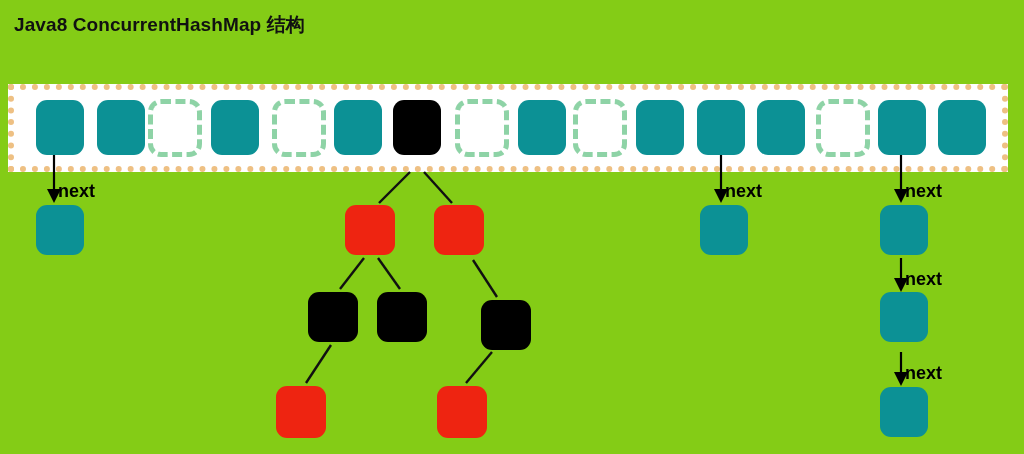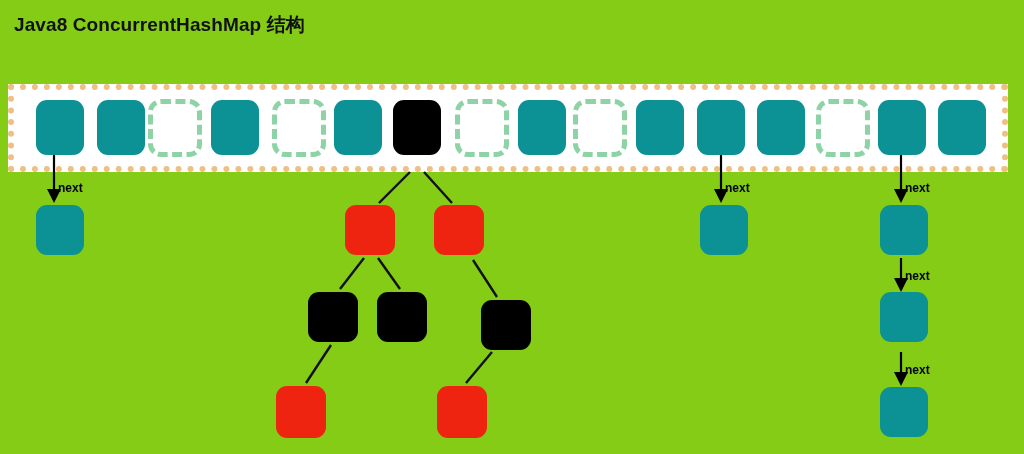--- a/index.html
+++ b/index.html
@@ -57,21 +57,21 @@
   .node.black  { background: #000000; }
   .node.red    { background: #ee2411; }
   .node.empty  {
     background: #ffffff;
     border: 5px dashed #8ed3a6;
     border-radius: 13px;
   }
   
   .next-label {
     position: absolute;
-    font-size: 12px;
+    font-size: 18px;
     font-weight: bold;
     color: #000000;
     white-space: nowrap;
     line-height: 1;
   }
 </style>
 </head>
 <body>
 
 <div id="canvas">

